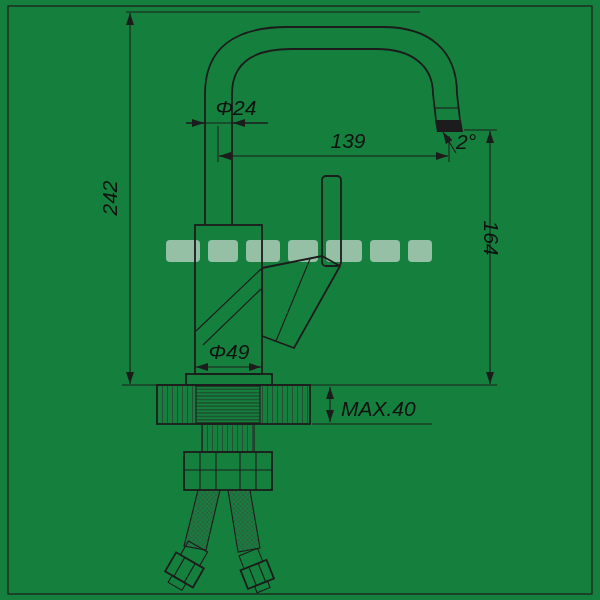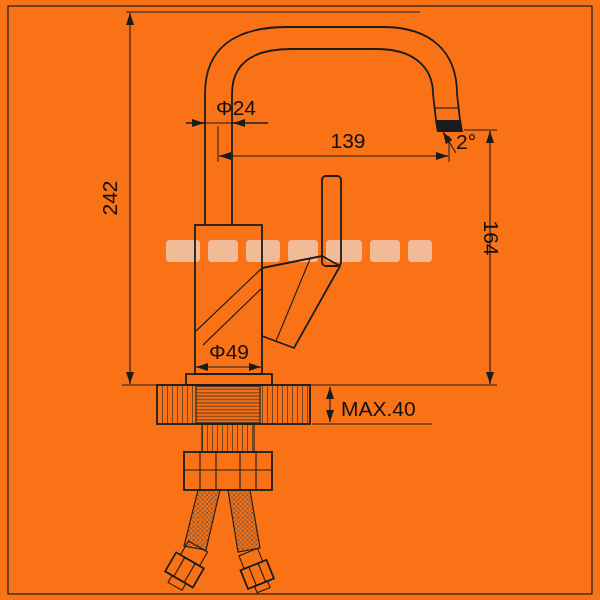--- a/index.html
+++ b/index.html
@@ -8,21 +8,22 @@
     width: 600px;
     height: 600px;
     background: #ffffff;
     overflow: hidden;
     font-family: "Liberation Sans", sans-serif;
   }
   .canvas {
     position: relative;
     width: 600px;
     height: 600px;
-    background: #f97316;
+    background: #15803d;
+    font-style: italic;
   }
   svg { display: block; }
 
   .frame { fill: none; stroke: #1c1c1c; stroke-width: 1.2; }
 
   .obj   { stroke: #1c1c1c; stroke-width: 1.8; fill: none; stroke-linecap: butt; }
   .thin  { stroke-width: 1.1; }
   .ext   { stroke: #1c1c1c; stroke-width: 1;   fill: none; }
   .dim   { stroke: #1c1c1c; stroke-width: 1.1; fill: none; }
 

